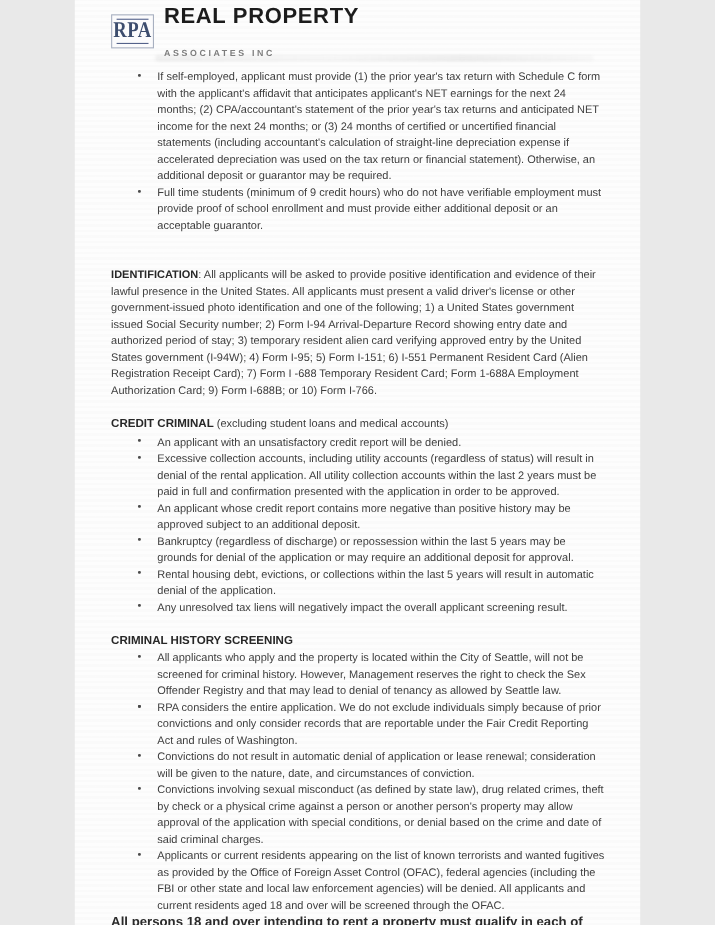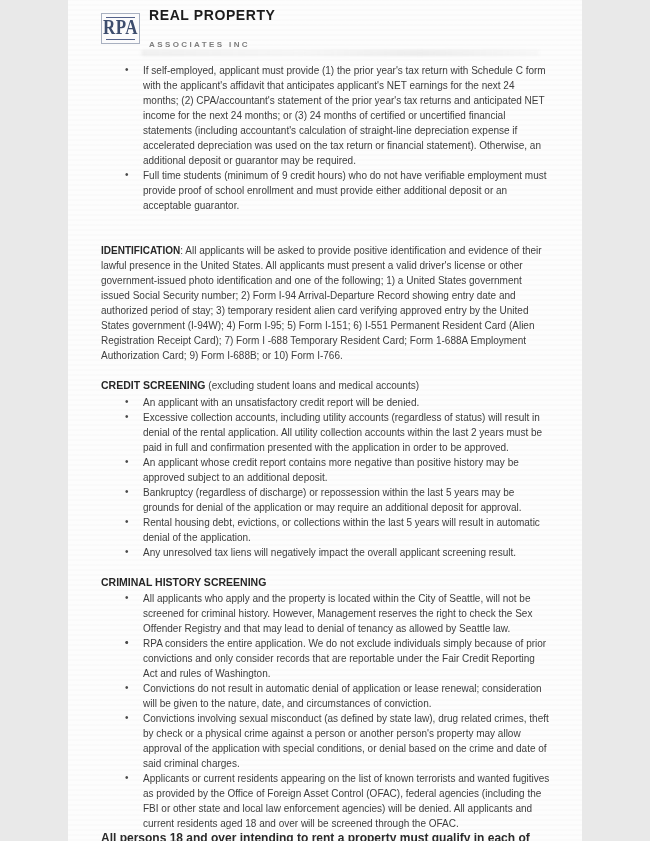--- a/index.html
+++ b/index.html
@@ -42,21 +42,21 @@
   .logo-acronym {
     color: #3d4d6e;
     font-weight: 700;
     font-size: 17px;
     letter-spacing: 0.5px;
     transform: scaleY(1.2);
     font-family: "Liberation Serif", serif;
   }
   .logo-text { margin-left: 9px; }
   .company-name {
-    font-size: 14px; font-weight: 700; color: #1c1c1c; letter-spacing: 0.6px;
+    font-size: 20px; font-weight: 700; color: #1c1c1c; letter-spacing: 0.6px;
   }
   .company-sub {
     font-size: 8px; color: #7d7d7d; letter-spacing: 2.4px; margin-top: 17px; font-weight: 600;
   }
 
   .scan-smudge {
     height: 6px; margin: 4px 10px 0 40px;
     background: linear-gradient(90deg, rgba(120,120,120,0.10), rgba(120,120,120,0.05) 40%, rgba(120,120,120,0.12) 70%, rgba(120,120,120,0.04));
     filter: blur(1.5px);
     border-radius: 3px;
@@ -123,21 +123,21 @@
 
     <div class="scan-smudge"></div>
 
     <ul class="bullets intro-list">
         <li class="bullet-item"><span class="dot">•</span><span>If self-employed, applicant must provide (1) the prior year's tax return with Schedule C form with the applicant's affidavit that anticipates applicant's NET earnings for the next 24 months; (2) CPA/accountant's statement of the prior year's tax returns and anticipated NET income for the next 24 months; or (3) 24 months of certified or uncertified financial statements (including accountant's calculation of straight-line depreciation expense if accelerated depreciation was used on the tax return or financial statement). Otherwise, an additional deposit or guarantor may be required.</span></li>
         <li class="bullet-item"><span class="dot">•</span><span>Full time students (minimum of 9 credit hours) who do not have verifiable employment must provide proof of school enrollment and must provide either additional deposit or an acceptable guarantor.</span></li>
       </ul>
 
     <p class="body-text para"><span class="lead">IDENTIFICATION</span><span>: All applicants will be asked to provide positive identification and evidence of their lawful presence in the United States. All applicants must present a valid driver's license or other government-issued photo identification and one of the following; 1) a United States government issued Social Security number; 2) Form I-94 Arrival-Departure Record showing entry date and authorized period of stay; 3) temporary resident alien card verifying approved entry by the United States government (I-94W); 4) Form I-95; 5) Form I-151; 6) I-551 Permanent Resident Card (Alien Registration Receipt Card); 7) Form I -688 Temporary Resident Card; Form 1-688A Employment Authorization Card; 9) Form I-688B; or 10) Form I-766.</span></p>
 
-    <h3 class="section-heading"><span>CREDIT SCREENING</span> <span class="note">(excluding student loans and medical accounts)</span></h3>
+    <h3 class="section-heading"><span>CREDIT CRIMINAL</span> <span class="note">(excluding student loans and medical accounts)</span></h3>
 
     <ul class="bullets section-list">
         <li class="bullet-item"><span class="dot">•</span><span>An applicant with an unsatisfactory credit report will be denied.</span></li>
         <li class="bullet-item"><span class="dot">•</span><span>Excessive collection accounts, including utility accounts (regardless of status) will result in denial of the rental application. All utility collection accounts within the last 2 years must be paid in full and confirmation presented with the application in order to be approved.</span></li>
         <li class="bullet-item"><span class="dot">•</span><span>An applicant whose credit report contains more negative than positive history may be approved subject to an additional deposit.</span></li>
         <li class="bullet-item"><span class="dot">•</span><span>Bankruptcy (regardless of discharge) or repossession within the last 5 years may be grounds for denial of the application or may require an additional deposit for approval.</span></li>
         <li class="bullet-item"><span class="dot">•</span><span>Rental housing debt, evictions, or collections within the last 5 years will result in automatic denial of the application.</span></li>
         <li class="bullet-item"><span class="dot">•</span><span>Any unresolved tax liens will negatively impact the overall applicant screening result.</span></li>
       </ul>
 

